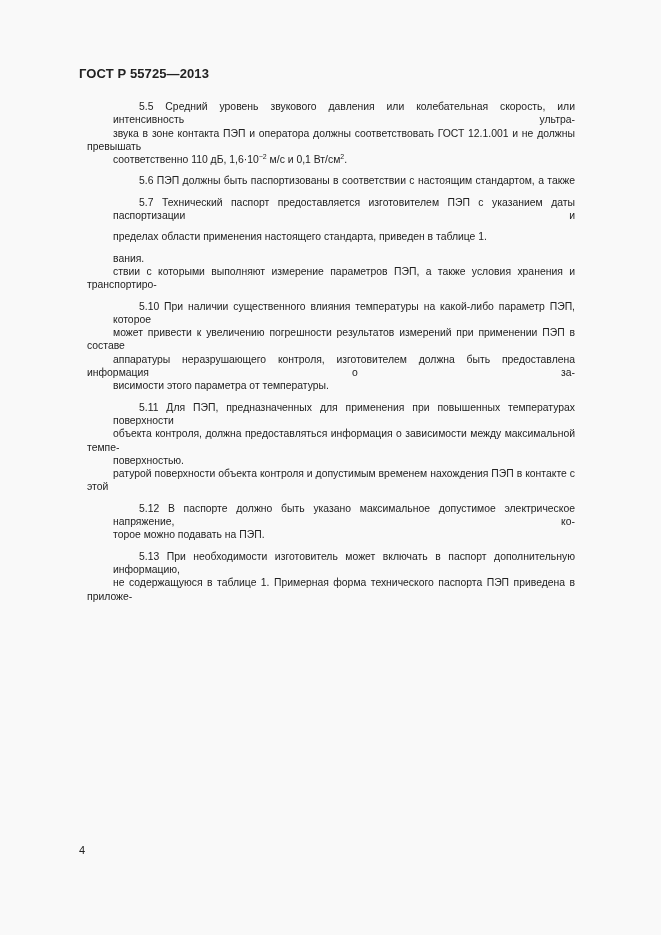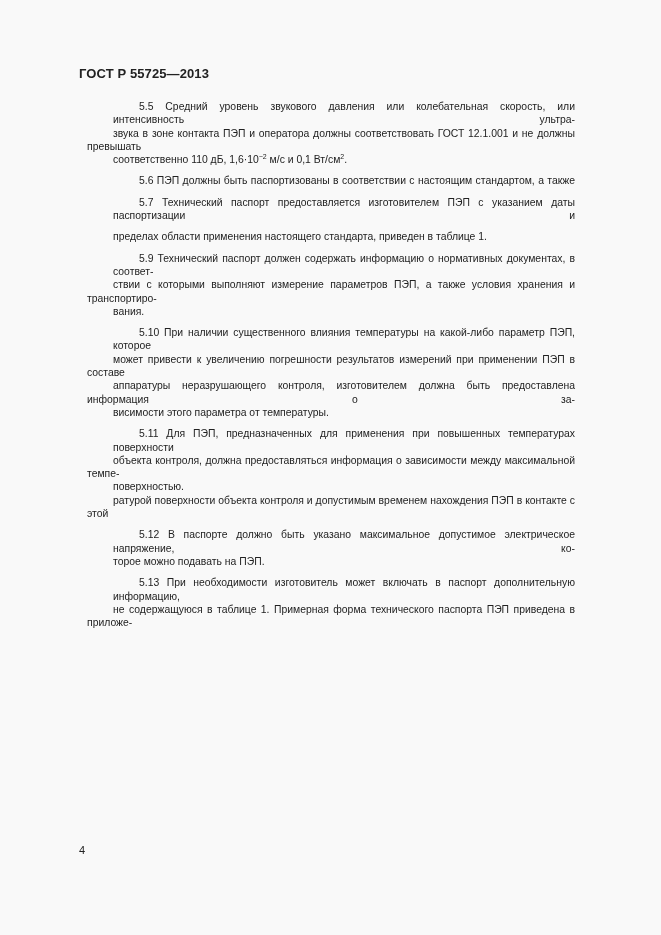--- a/index.html
+++ b/index.html
@@ -44,23 +44,22 @@
 
   <div class="para">
     <span class="line first-line-indent">5.7 Технический паспорт предоставляется изготовителем ПЭП с указанием даты паспортизации и</span>
   </div>
 
   <div class="para">
     <span class="line last">пределах области применения настоящего стандарта, приведен в таблице 1.</span>
   </div>
 
   <div class="para">
-    <span class="line first-line-indent">5.9 Технический паспорт должен содержать информацию о нормативных документах, в соответ-</span>
+    <span class="line last">вания.</span>
     <span class="line">ствии с которыми выполняют измерение параметров ПЭП, а также условия хранения и транспортиро-</span>
-    <span class="line last">вания.</span>
   </div>
 
   <div class="para">
     <span class="line first-line-indent">5.10 При наличии существенного влияния температуры на какой-либо параметр ПЭП, которое</span>
     <span class="line">может привести к увеличению погрешности результатов измерений при применении ПЭП в составе</span>
     <span class="line">аппаратуры неразрушающего контроля, изготовителем должна быть предоставлена информация о за-</span>
     <span class="line last">висимости этого параметра от температуры.</span>
   </div>
 
   <div class="para">

